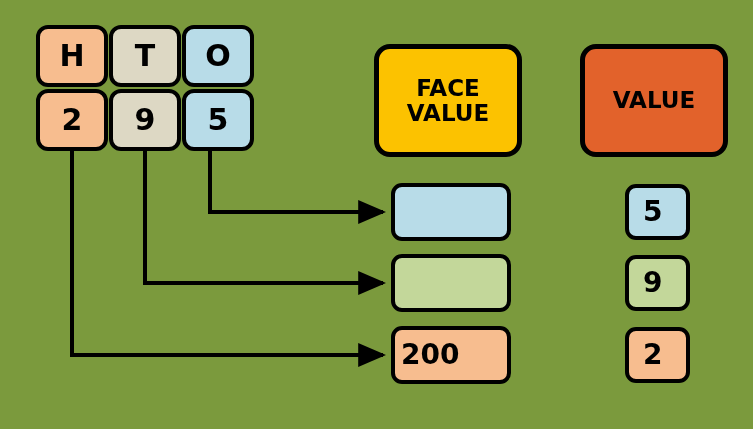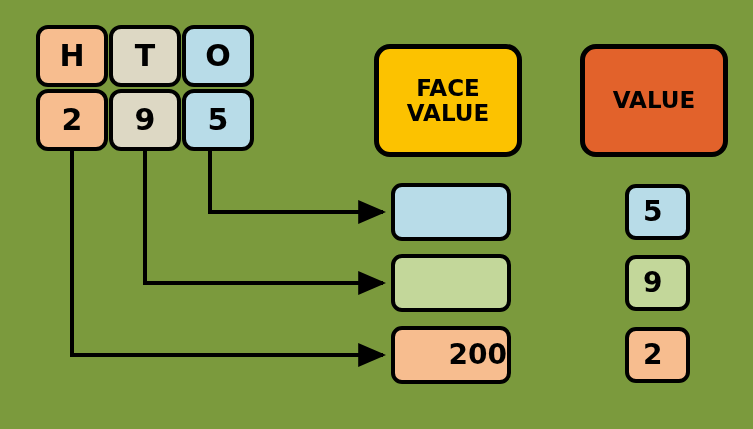--- a/index.html
+++ b/index.html
@@ -53,22 +53,22 @@
     padding-right: 10px;
   }
   .title-card span {
     display: block;
   }
   
   .pv-box {
     width: 120px;
     height: 58px;
     font-size: 28px;
-    justify-content: flex-end;
-    padding-left: 14px;
+    justify-content: flex-start;
+    padding-left: 6px;
     border-radius: 11px;
   }
   
   .fv-box {
     width: 65px;
     height: 56px;
     font-size: 28px;
     justify-content: flex-start;
     padding-left: 14px;
     border-radius: 11px;

